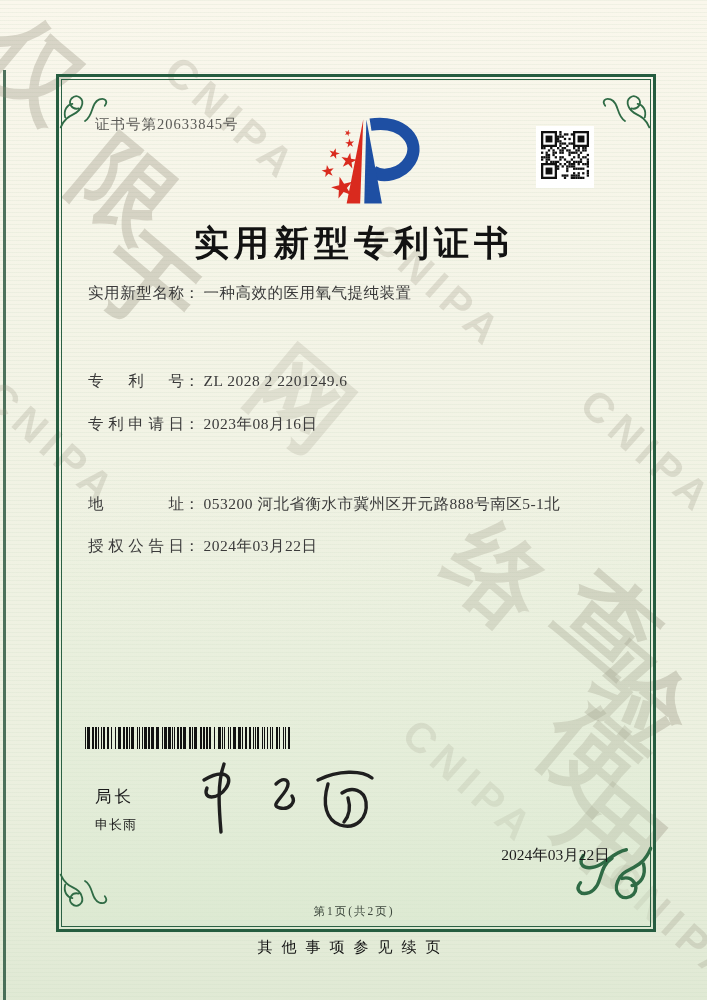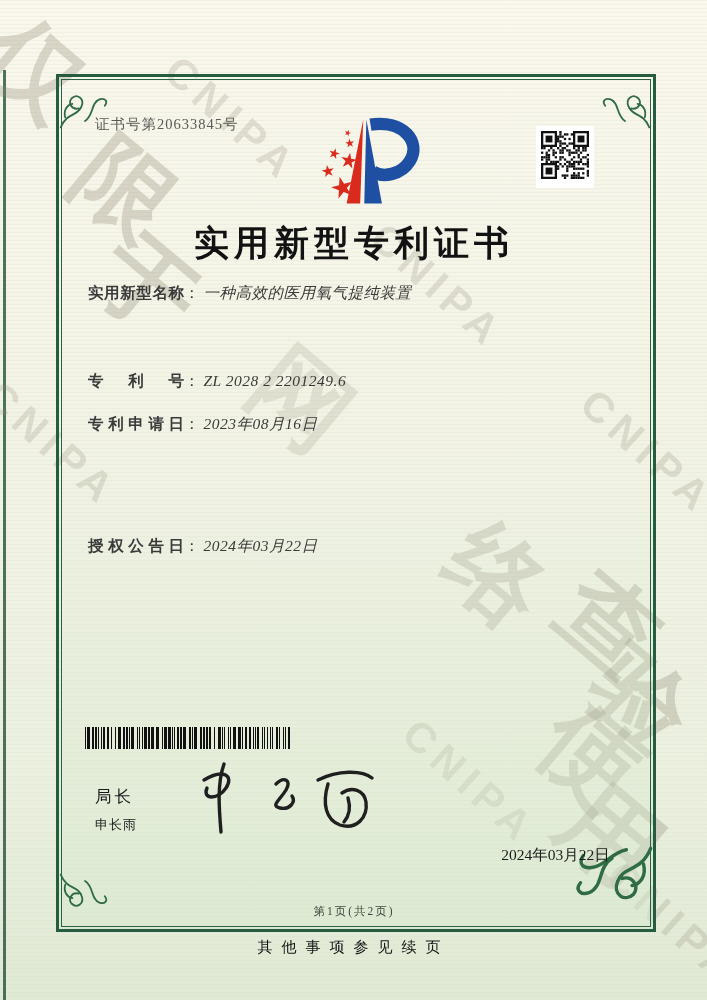--- a/index.html
+++ b/index.html
@@ -35,23 +35,23 @@
   .cert-no{position:absolute;left:95px;top:115px;font-size:14.5px;color:#5a5a56;letter-spacing:1px;}
 
   .logo{position:absolute;left:282px;top:106px;width:148px;height:114px;}
   .qr-box{position:absolute;left:536px;top:126px;width:58px;height:62px;background:#ffffff;}
   .qr-box svg{position:absolute;left:5px;top:5px;}
 
   .title{position:absolute;left:58px;width:592px;top:220px;text-align:center;
     font-size:35px;font-weight:bold;letter-spacing:5px;color:#121212;}
 
   .row{position:absolute;left:88px;width:540px;font-size:15.5px;color:#3a3a3a;white-space:nowrap;}
-  .lbl{display:inline-block;width:96px;text-align:justify;text-align-last:justify;vertical-align:bottom;font-weight:bold;}
+  .lbl{display:inline-block;width:96px;text-align:justify;text-align-last:justify;vertical-align:bottom;}
   .colon{display:inline-block;margin-right:4px;}
-  .val{letter-spacing:.5px;font-style:italic;}
+  .val{letter-spacing:.5px;}
   .r1{top:283px;}.r2{top:328px;}.r3{top:371px;}.r4{top:414px;}.r5{top:452px;}.r6{top:494px;}.r7{top:536px;}
   .pair2{position:absolute;left:280px;top:0;}
 
   .paras{position:absolute;left:88px;top:571px;width:534px;font-size:13.8px;line-height:1.95;color:#2e2e2e;text-align:justify;}
   .paras p{margin:0 0 6px 0;text-indent:2.1em;}
 
   .barcode{position:absolute;left:85px;top:727px;width:210px;height:22px;display:flex;align-items:stretch;}
 
   .director-title{position:absolute;left:95px;top:786px;font-size:16.5px;color:#1b1b1b;letter-spacing:3px;}
   .director-name{position:absolute;left:95px;top:816px;font-size:13px;color:#1b1b1b;letter-spacing:1px;}
@@ -297,20 +297,23 @@
 
     <div class="row r1">
       <span class="lbl">实用新型名称</span><span class="colon">：</span><span class="val">一种高效的医用氧气提纯装置</span>
     </div>
     <div class="row r3">
       <span class="lbl">专利号</span><span class="colon">：</span><span class="val">ZL 2028 2 2201249.6</span>
     </div>
     <div class="row r4">
       <span class="lbl">专利申请日</span><span class="colon">：</span><span class="val">2023年08月16日</span>
     </div>
+    <div class="row r6">
+      <span class="lbl">地址</span><span class="colon">：</span><span class="val">053200 河北省衡水市冀州区开元路888号南区5-1北</span>
+    </div>
     <div class="row r7">
       <span class="lbl">授权公告日</span><span class="colon">：</span><span class="val">2024年03月22日</span>
     </div>
 
 
     <div class="barcode">
         <span style="width:1px;background:#111;"></span>
         <span style="width:1px;background:transparent;"></span>
         <span style="width:3px;background:#111;"></span>
         <span style="width:2px;background:transparent;"></span>

